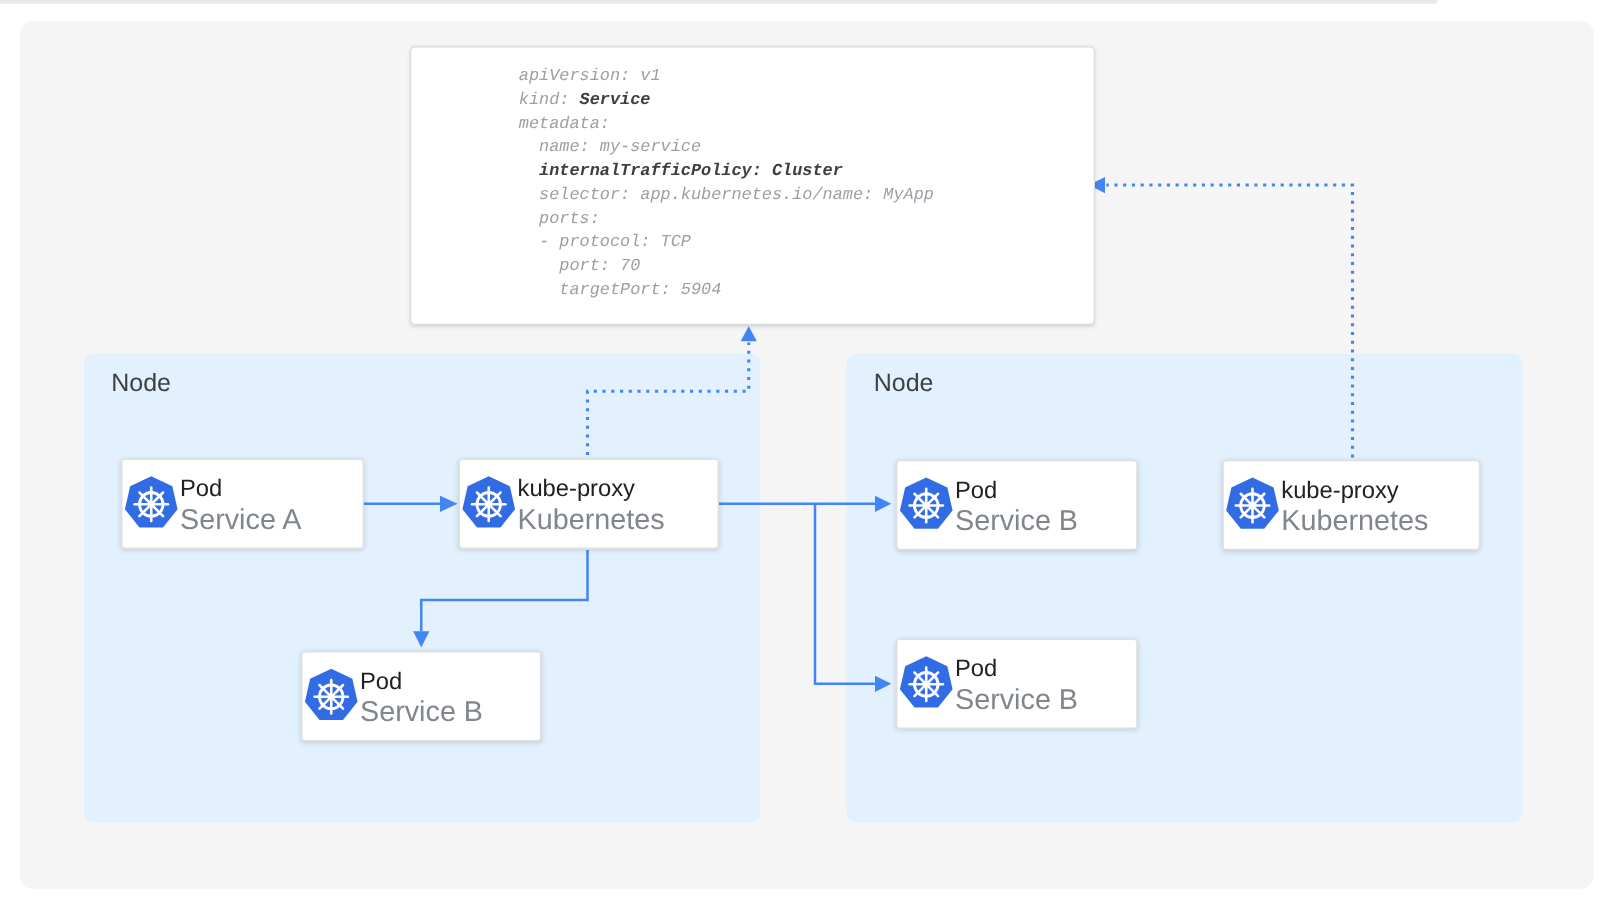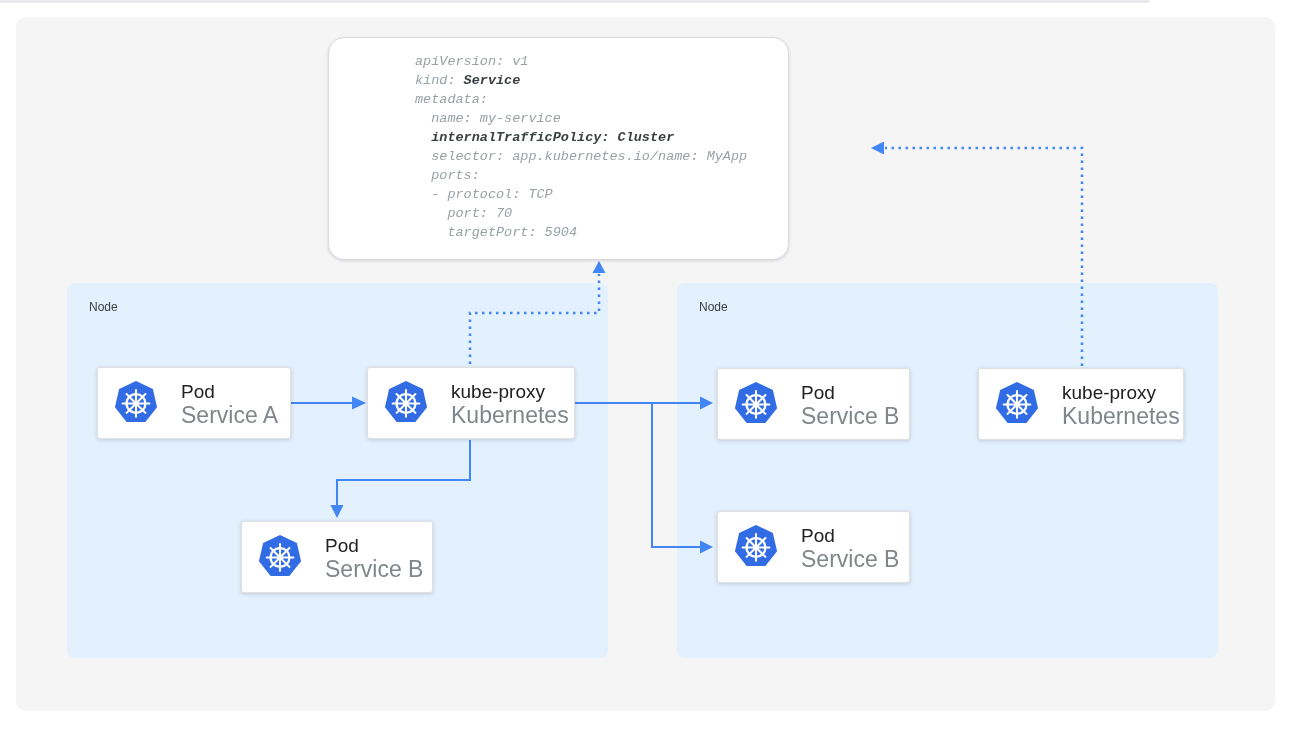--- a/index.html
+++ b/index.html
@@ -7,39 +7,39 @@
   .page{position:relative;width:1296px;height:729px;overflow:hidden;background:#ffffff;}
   .top-rule{position:absolute;left:0;top:0;width:1150px;height:3px;background:#e8eaed;border-radius:0 0 2px 0;}
   .canvas{position:absolute;left:16px;top:17px;width:1259px;height:694px;
           background:var(--canvas-bg,#f5f5f6);border-radius:10px;}
 
   .edges{position:absolute;left:0;top:0;width:1296px;height:729px;pointer-events:none;}
   .edge{fill:none;stroke:var(--accent-blue,#4285F4);stroke-width:2px;}
   .edge.dotted{stroke-width:2.5px;stroke-dasharray:2.5 4.5;}
   .arrowhead{fill:var(--accent-blue,#4285F4);stroke:none;}
 
-  .yaml{position:absolute;left:328px;top:37px;width:461px;height:223px;box-sizing:border-box;
-        background:#ffffff;border:1px solid #d8dbdf;border-radius:16px;
+  .yaml{position:absolute;left:328px;top:37px;width:548px;height:223px;box-sizing:border-box;
+        background:#ffffff;border:1px solid #d8dbdf;border-radius:4px;
         box-shadow:0 1px 3px rgba(60,64,67,.18);}
   .code{position:absolute;left:86px;top:14px;
         font-family:"Liberation Mono","DejaVu Sans Mono",monospace;font-style:italic;
         font-size:13.5px;line-height:19px;color:var(--code-gray,#9aa0a6);}
   .code .cl{white-space:pre;}
   .code .b{font-weight:bold;color:var(--code-dark,#3c4043);margin-top:46px;}
 
   .node{position:absolute;width:541px;height:375px;background:var(--node-bg,#e3f0fd);border-radius:8px;}
   .node-left{left:67px;top:283px;}
   .node-right{left:677px;top:283px;}
-  .node-label{position:absolute;left:22px;top:13px;font-size:12px;line-height:22px;
+  .node-label{position:absolute;left:22px;top:13px;font-size:20px;line-height:22px;
               color:var(--node-label-text,#3c4043);}
 
   .card{position:absolute;height:72px;box-sizing:border-box;background:#ffffff;
         border:1px solid var(--card-border,#e0e0e0);border-radius:3px;
         box-shadow:0 1px 4px rgba(60,64,67,.20);
-        display:flex;align-items:center;padding-left:15px;gap:22px;}
+        display:flex;align-items:center;}
   .k8s-icon{width:46px;height:46px;flex:0 0 auto;display:block;}
   .card-text{display:flex;flex-direction:column;}
   .card-title{font-size:19px;line-height:24px;color:var(--title-text,#212121);}
   .card-subtitle{font-size:23px;line-height:22px;color:var(--subtitle-text,#80868b);}
 
   .card-pod-a{left:97px;top:367px;width:194px;}
   .card-kp-left{left:367px;top:367px;width:208px;}
   .card-pod-b-left{left:241px;top:521px;width:192px;}
   .card-pod-b-rt{left:717px;top:368px;width:193px;}
   .card-pod-b-rb{left:717px;top:511px;width:193px;}

